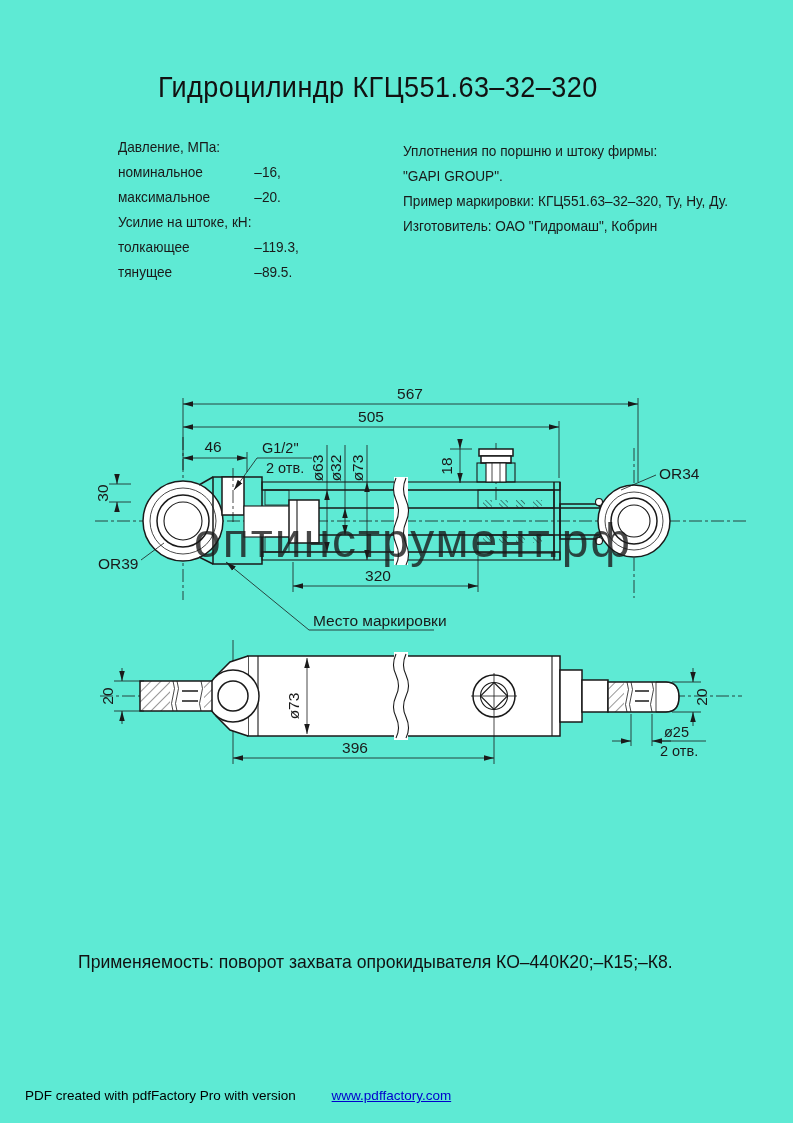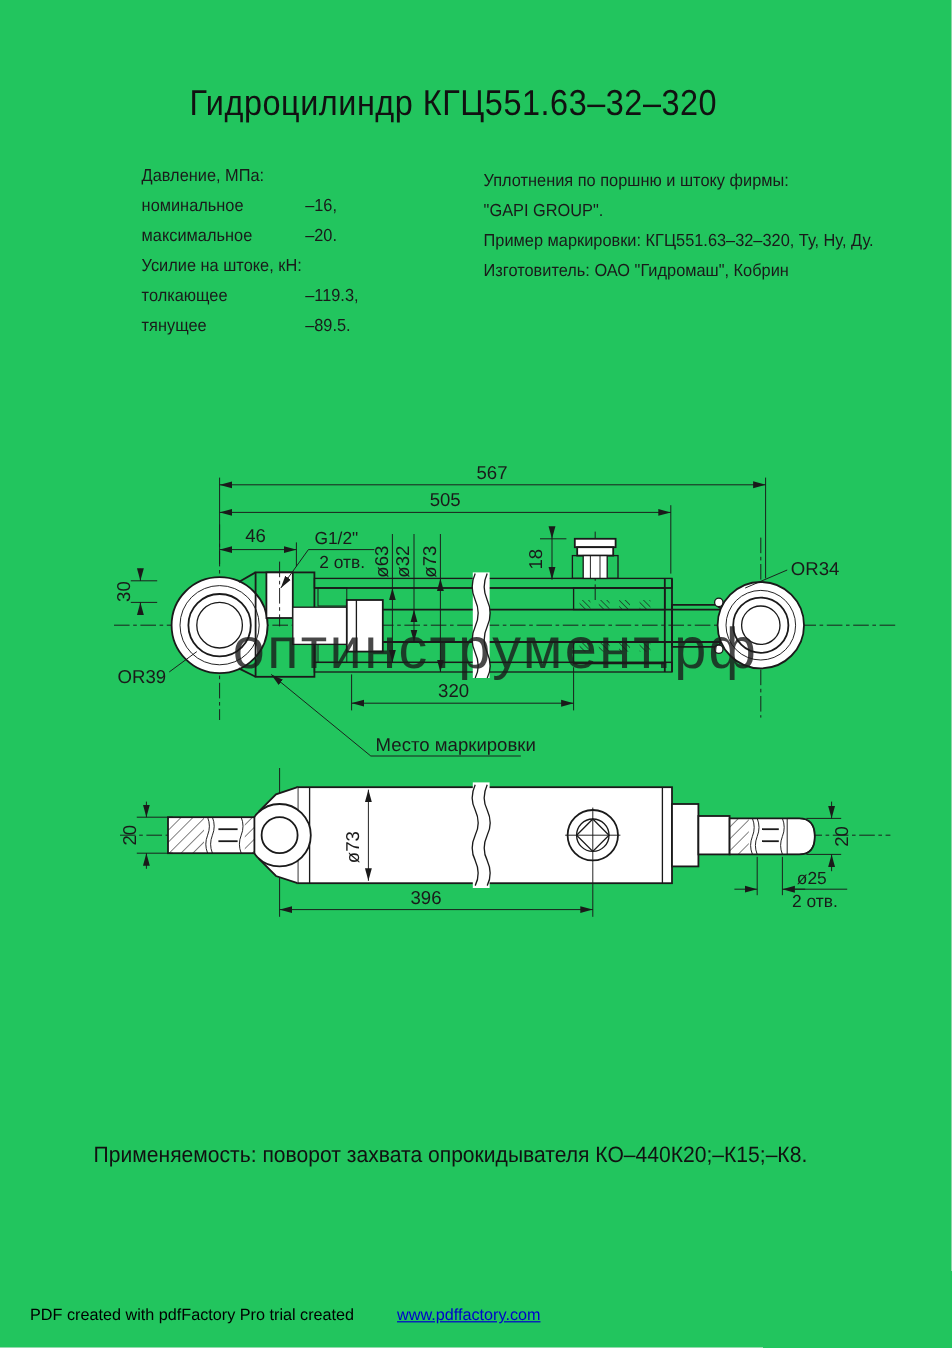--- a/index.html
+++ b/index.html
@@ -1,18 +1,18 @@
 <!DOCTYPE html>
 <html><head>
 <meta charset="utf-8">
 <style>
   html,body { margin:0; padding:0; background:#e8e8e8; }
   .page {
     position:relative; width:793px; height:1123px; margin:0 auto;
-    background:#22c55e; overflow:hidden;
+    background:#5eead4; overflow:hidden;
     font-family:"Liberation Sans", sans-serif; color:#1a1a1a;
   }
   .title {
     position:absolute; left:158px; top:70px; font-size:30px; font-weight:400;
     letter-spacing:0.5px; white-space:nowrap; color:#111;
     transform:scaleX(0.9); transform-origin:left top;
   }
   .specs-left {
     position:absolute; left:118px; top:139px; width:300px;
     font-size:14.5px; transform:scaleX(0.94); transform-origin:left top;
@@ -342,16 +342,16 @@
         <text class="dimt" x="355" y="753" text-anchor="middle">396</text>
       </g>
     </g>
 
     <text x="194" y="557" font-size="48" letter-spacing="2" fill="#b9c8da" fill-opacity="0.8">оптинструмент.рф</text>
   </svg>
 
   <div class="application">Применяемость: поворот захвата опрокидывателя КО–440К20;–К15;–К8.</div>
 
   <div class="footer">
-    <span>PDF created with pdfFactory Pro trial created </span><a href="#">www.pdffactory.com</a>
+    <span>PDF created with pdfFactory Pro with version </span><a href="#">www.pdffactory.com</a>
   </div>
 
 </div>
 
 </body></html>

